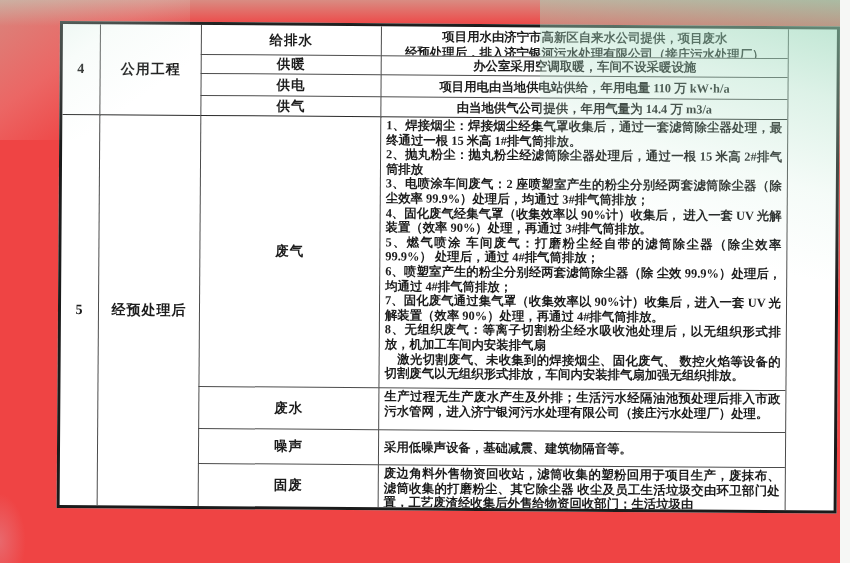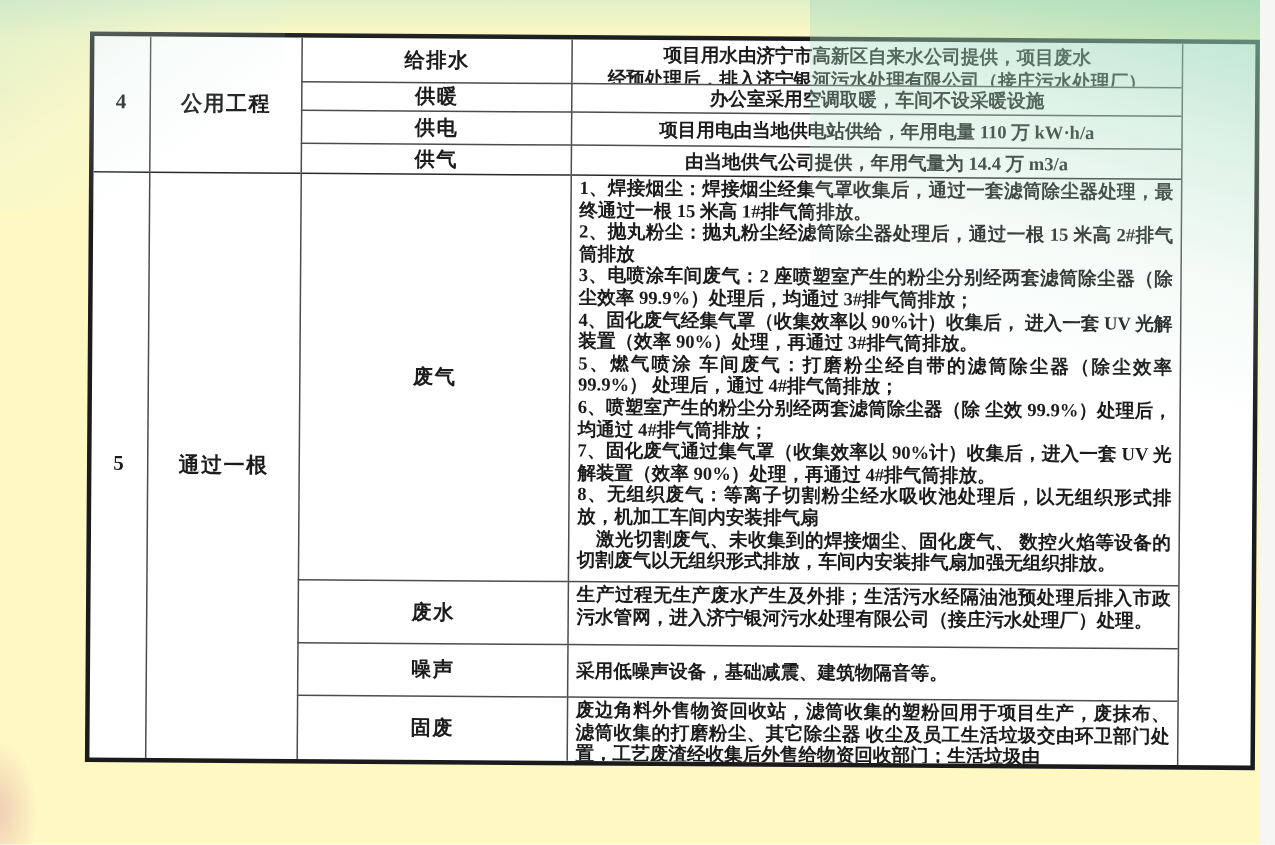--- a/index.html
+++ b/index.html
@@ -1,21 +1,21 @@
 <!DOCTYPE html>
 <html><head>
 <meta charset="utf-8">
 <style>
   * { margin:0; padding:0; box-sizing:border-box; }
   html,body { width:850px; height:563px; background:#f6f7f5; }
   body { font-family:"Liberation Serif","DejaVu Serif",serif; }
 
   .canvas{
     position:relative; width:840px; height:563px;
-    background:#fef9c3; overflow:hidden;
+    background:#ef4444; overflow:hidden;
   }
 
   
   .tint-top-right{
     position:absolute; top:0; right:0; width:300px; height:280px;
     background:linear-gradient(195deg, rgba(146,212,180,0.65) 0%, rgba(170,222,196,0.40) 28%, rgba(200,235,216,0.18) 55%, rgba(255,255,255,0) 80%);
     pointer-events:none; z-index:5;
   }
   .tint-top-strip{
     position:absolute; top:0; left:0; width:100%; height:26px;
@@ -123,21 +123,21 @@
       <span>供气</span>
     </div>
     <div class="cell c-text t-center v-center col4 r4">
       <div>由当地供气公司提供，年用气量为 14.4 万 m3/a</div>
     </div>
 
     <div class="cell first-col thick-top c-no pos-no5">
       <span>5</span>
     </div>
     <div class="cell thick-top c-cat pos-cat5">
-      <span>通过一根</span>
+      <span>经预处理后</span>
     </div>
 
     <div class="cell thick-top c-label col3 r5">
       <span>废气</span>
     </div>
     <div class="cell thick-top c-text col4 r5">
       <p>1、焊接烟尘：焊接烟尘经集气罩收集后，通过一套滤筒除尘器处理，最终通过一根 15 米高 1#排气筒排放。</p>
       <p>2、抛丸粉尘：抛丸粉尘经滤筒除尘器处理后，通过一根 15 米高 2#排气筒排放</p>
       <p>3、电喷涂车间废气：2 座喷塑室产生的粉尘分别经两套滤筒除尘器（除尘效率 99.9%）处理后，均通过 3#排气筒排放；</p>
       <p>4、固化废气经集气罩（收集效率以 90%计）收集后， 进入一套 UV 光解装置（效率 90%）处理，再通过 3#排气筒排放。</p>

